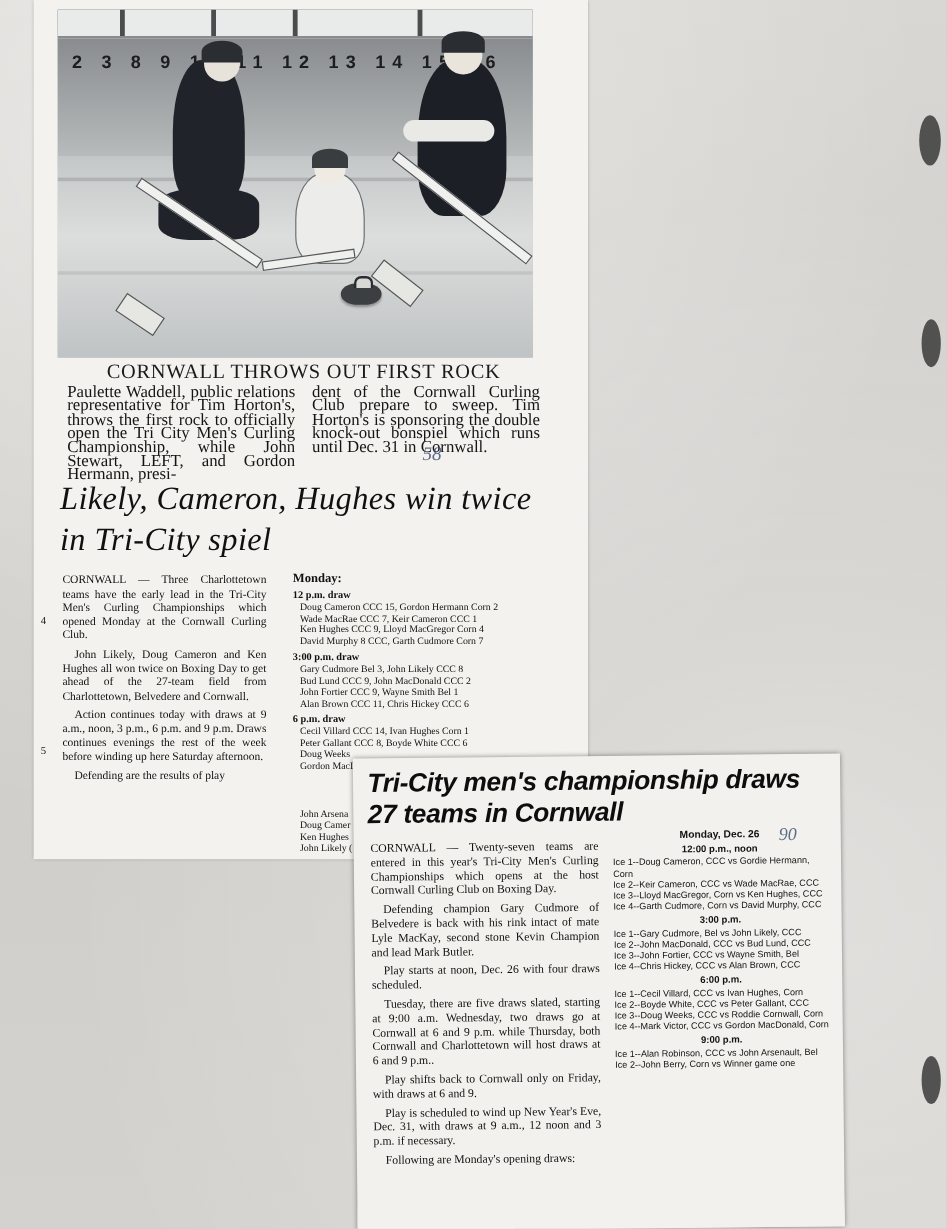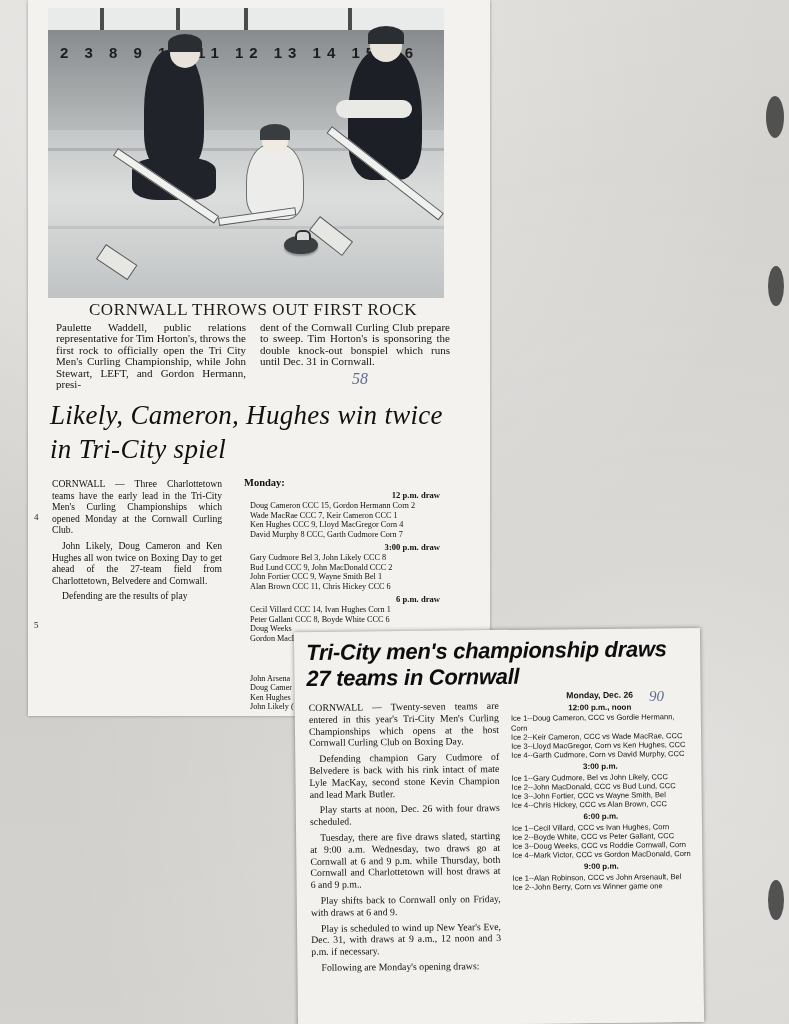--- a/index.html
+++ b/index.html
@@ -131,21 +131,21 @@
   .cap-cols {
     position:absolute;
     left: 28px;
     top: 322px;
     width: 400px;
     display:flex;
     gap: 14px;
   }
   .cap-col {
     width: 190px;
-    font-size: 11px;
+    font-size: 14px;
     line-height: 11.4px;
     text-align: justify;
     color:#141414;
     font-family: "Liberation Serif", serif;
   }
   .cap-col .ind { text-indent: 10px; }
 
   .headline {
     position:absolute;
     left: 22px;
@@ -180,21 +180,21 @@
     font-size: 8.2px;
     line-height: 9.6px;
     color:#111;
   }
   .draws-col .dayhead {
     font-weight:700;
     font-size: 10.5px;
     margin-bottom: 3px;
   }
   .draws-col .drawhead {
-    text-align:right;
+    text-align:left;
     font-weight:700;
     font-size: 8.6px;
     margin: 3px 0 1px 0;
   }
   .draws-col .line { padding-left: 6px; }
 
   .pagenum {
     position:absolute;
     font-family:"Liberation Serif", serif;
     font-style:italic;
@@ -321,20 +321,21 @@
       <div class="cap-col">
         <span>dent of the Cornwall Curling Club prepare to sweep. Tim Horton's is sponsoring the double knock-out bonspiel which runs until Dec. 31 in Cornwall.</span>
       </div>
     </div>
 
     <div class="headline">Likely, Cameron, Hughes win twice in Tri-City spiel</div>
 
     <div class="body-col">
       <p class="first">CORNWALL — Three Charlottetown teams have the early lead in the Tri-City Men's Curling Championships which opened Monday at the Cornwall Curling Club.</p>
       <p>John Likely, Doug Cameron and Ken Hughes all won twice on Boxing Day to get ahead of the 27-team field from Charlottetown, Belvedere and Cornwall.</p>
+      <p>Action continues today with draws at 9 a.m., noon, 3 p.m., 6 p.m. and 9 p.m. Draws continues evenings the rest of the week before winding up here Saturday afternoon.</p>
       <p>Defending are the results of play</p>
     </div>
 
     <div class="draws-col">
       <div class="dayhead">Monday:</div>
 
       <div class="drawhead">12 p.m. draw</div>
       <div class="line">Doug Cameron CCC 15, Gordon Hermann Corn 2</div>
       <div class="line">Wade MacRae CCC 7, Keir Cameron CCC 1</div>
       <div class="line">Ken Hughes CCC 9, Lloyd MacGregor Corn 4</div>

